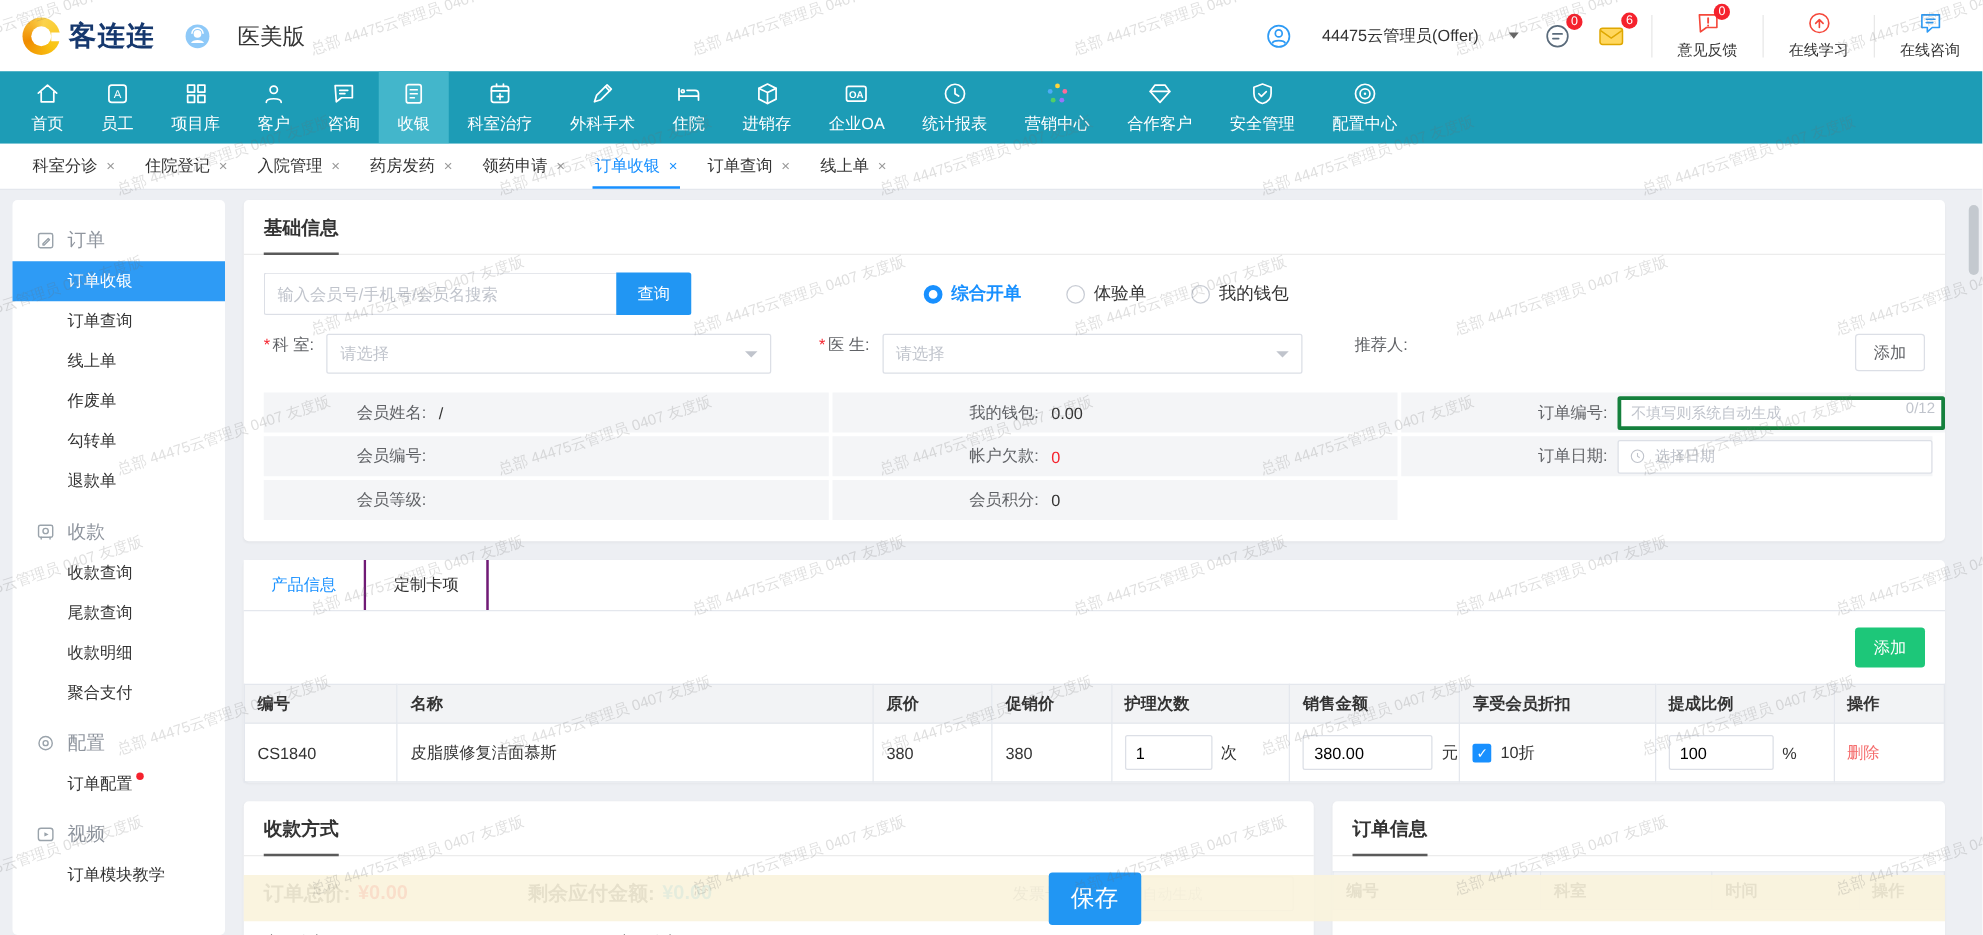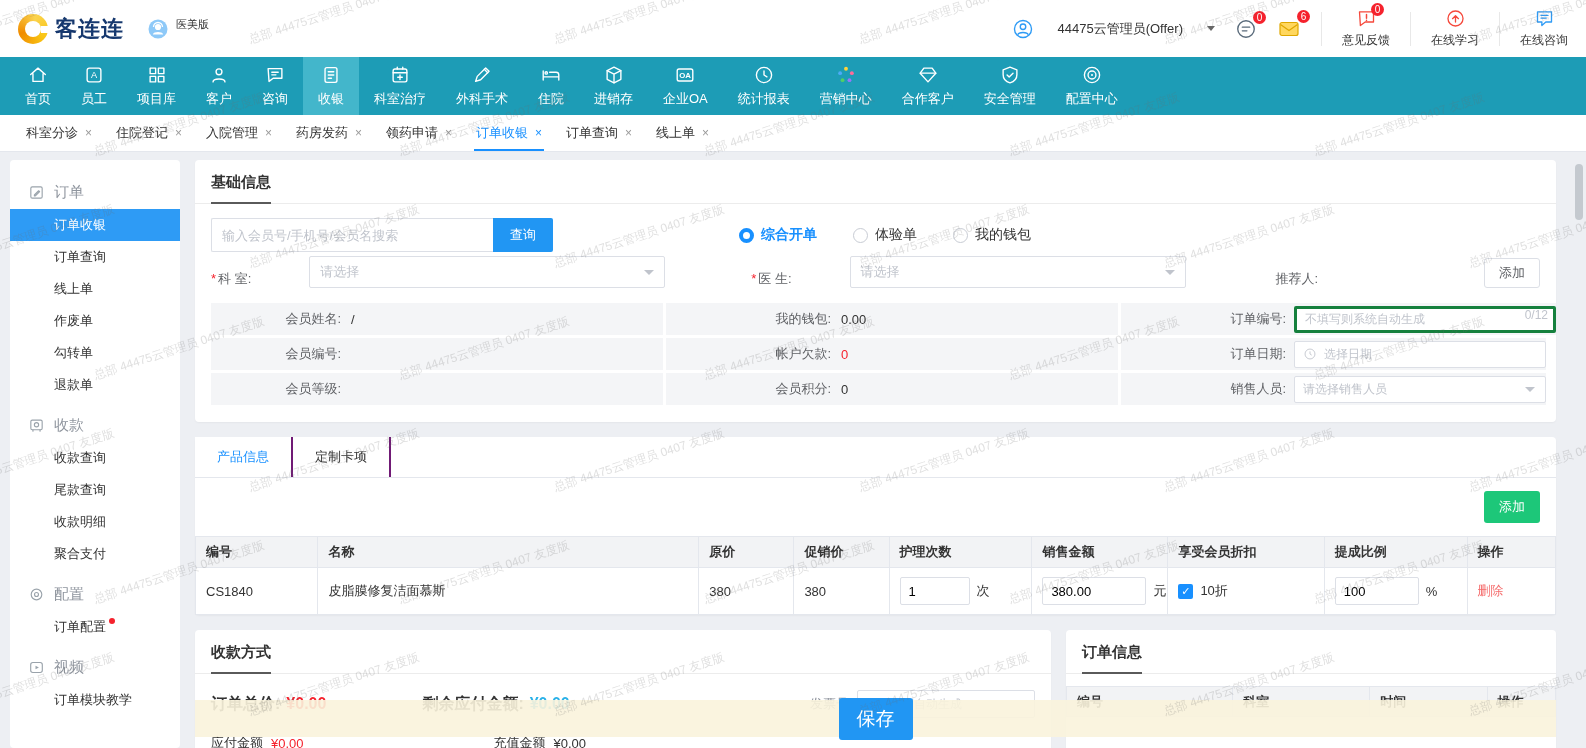--- a/index.html
+++ b/index.html
@@ -7,21 +7,21 @@
   *{box-sizing:border-box;}
 
   
   .topbar{height:57px;display:flex;align-items:center;padding:0 18px;background:#fff;position:relative;z-index:2;}
   .logo{display:flex;align-items:center;cursor:pointer;}
   .logo-mark{width:30px;height:30px;border-radius:50%;position:relative;
     background:conic-gradient(from 130deg,#f9c513,#f08c00,#fbd34d,#f9c513);}
   .logo-mark::after{content:"";position:absolute;inset:7px;background:#fff;border-radius:50%;}
   .logo-mark::before{content:"";position:absolute;right:-2px;top:12px;width:9px;height:7px;background:#fff;}
   .logo-text{font-size:22px;font-weight:bold;color:#16386e;margin-left:7px;letter-spacing:1px;}
-  .edition{display:flex;align-items:flex-start;gap:6px;margin-left:22px;font-size:11px;color:#333;}
+  .edition{display:flex;align-items:flex-start;gap:20px;margin-left:22px;font-size:18px;color:#333;}
   .top-right{margin-left:auto;display:flex;align-items:center;gap:20px;}
   .userbox{display:flex;align-items:center;gap:24px;font-size:13px;color:#333;cursor:pointer;}
   .caret{width:0;height:0;border-left:4px solid transparent;border-right:4px solid transparent;border-top:5px solid #666;}
   .icon-badge{position:relative;cursor:pointer;display:flex;align-items:center;}
   .badge{position:absolute;top:-7px;right:-9px;background:#f5222d;color:#fff;border-radius:8px;
     font-size:10px;line-height:13px;min-width:13px;text-align:center;padding:0 3px;}
   .vdiv{width:1px;height:34px;background:#e8e8e8;}
   .toplink{display:flex;flex-direction:column;align-items:center;gap:3px;font-size:12px;color:#333;cursor:pointer;position:relative;}
   .toplink .badge{top:-5px;right:6px;}
 
@@ -62,21 +62,21 @@
   .search-input{width:282px;height:34px;border:1px solid #dcdfe6;border-right:none;border-radius:2px 0 0 2px;
     padding:0 10px;font-size:13px;outline:none;}
   input::placeholder{color:#c0c4cc;}
   .query-btn{width:60px;height:34px;background:#2196f3;color:#fff;border:none;border-radius:0 2px 2px 0;font-size:13px;cursor:pointer;}
   .radios{display:flex;align-items:flex-end;gap:36px;margin-left:186px;}
   .radio{display:flex;align-items:center;gap:7px;font-size:14px;color:#333;cursor:pointer;}
   .radio .dot{width:15px;height:15px;border-radius:50%;border:1px solid #c8ccd4;background:#fff;}
   .radio.sel .dot{border:4.5px solid #1890ff;}
   .radio.sel .rl{color:#1890ff;font-weight:bold;}
 
-  .form-row{display:flex;align-items:flex-end;margin-top:4px;gap:48px;}
+  .form-row{display:flex;align-items:flex-start;margin-top:15px;}
   .flabel{font-size:13px;color:#606266;white-space:nowrap;}
   .req{color:#f5222d;margin-right:2px;}
   .select{position:relative;height:32px;border:1px solid #dcdfe6;border-radius:2px;display:flex;align-items:center;
     padding:0 26px 0 10px;color:#c0c4cc;font-size:13px;background:#fff;cursor:pointer;}
   .sel-caret{position:absolute;right:10px;width:0;height:0;border-left:5px solid transparent;border-right:5px solid transparent;border-top:5px solid #c0c4cc;}
   .outline-btn{margin-left:auto;padding:5px 14px;border:1px solid #dcdfe6;background:#fff;border-radius:3px;
     font-size:13px;color:#606266;cursor:pointer;}
 
   .igrid{margin-top:15px;}
   .g-row{display:grid;grid-template-columns:452px 452px 1fr;gap:3px;margin-bottom:3px;}
@@ -504,27 +504,20 @@
           </div>
           <div class="g-row">
             <div class="g-cell">
                 <span class="g-label">会员等级:</span>
                 <span class="g-val"></span>
               </div>
             <div class="g-cell c2">
                 <span class="g-label">会员积分:</span>
                 <span class="g-val">0</span>
               </div>
-            <div class="g-cell c3">
-                <span class="g-label">销售人员:</span>
-              <span class="mini-box">
-                <span>请选择销售人员</span>
-                <span class="sel-caret"></span>
-              </span>
-            </div>
           </div>
         </div>
       </div>
     </section>
 
     <section class="card">
       <div class="ptabs">
         <div class="ptab active">产品信息</div>
         <div class="ptab">定制卡项</div>
       </div>

